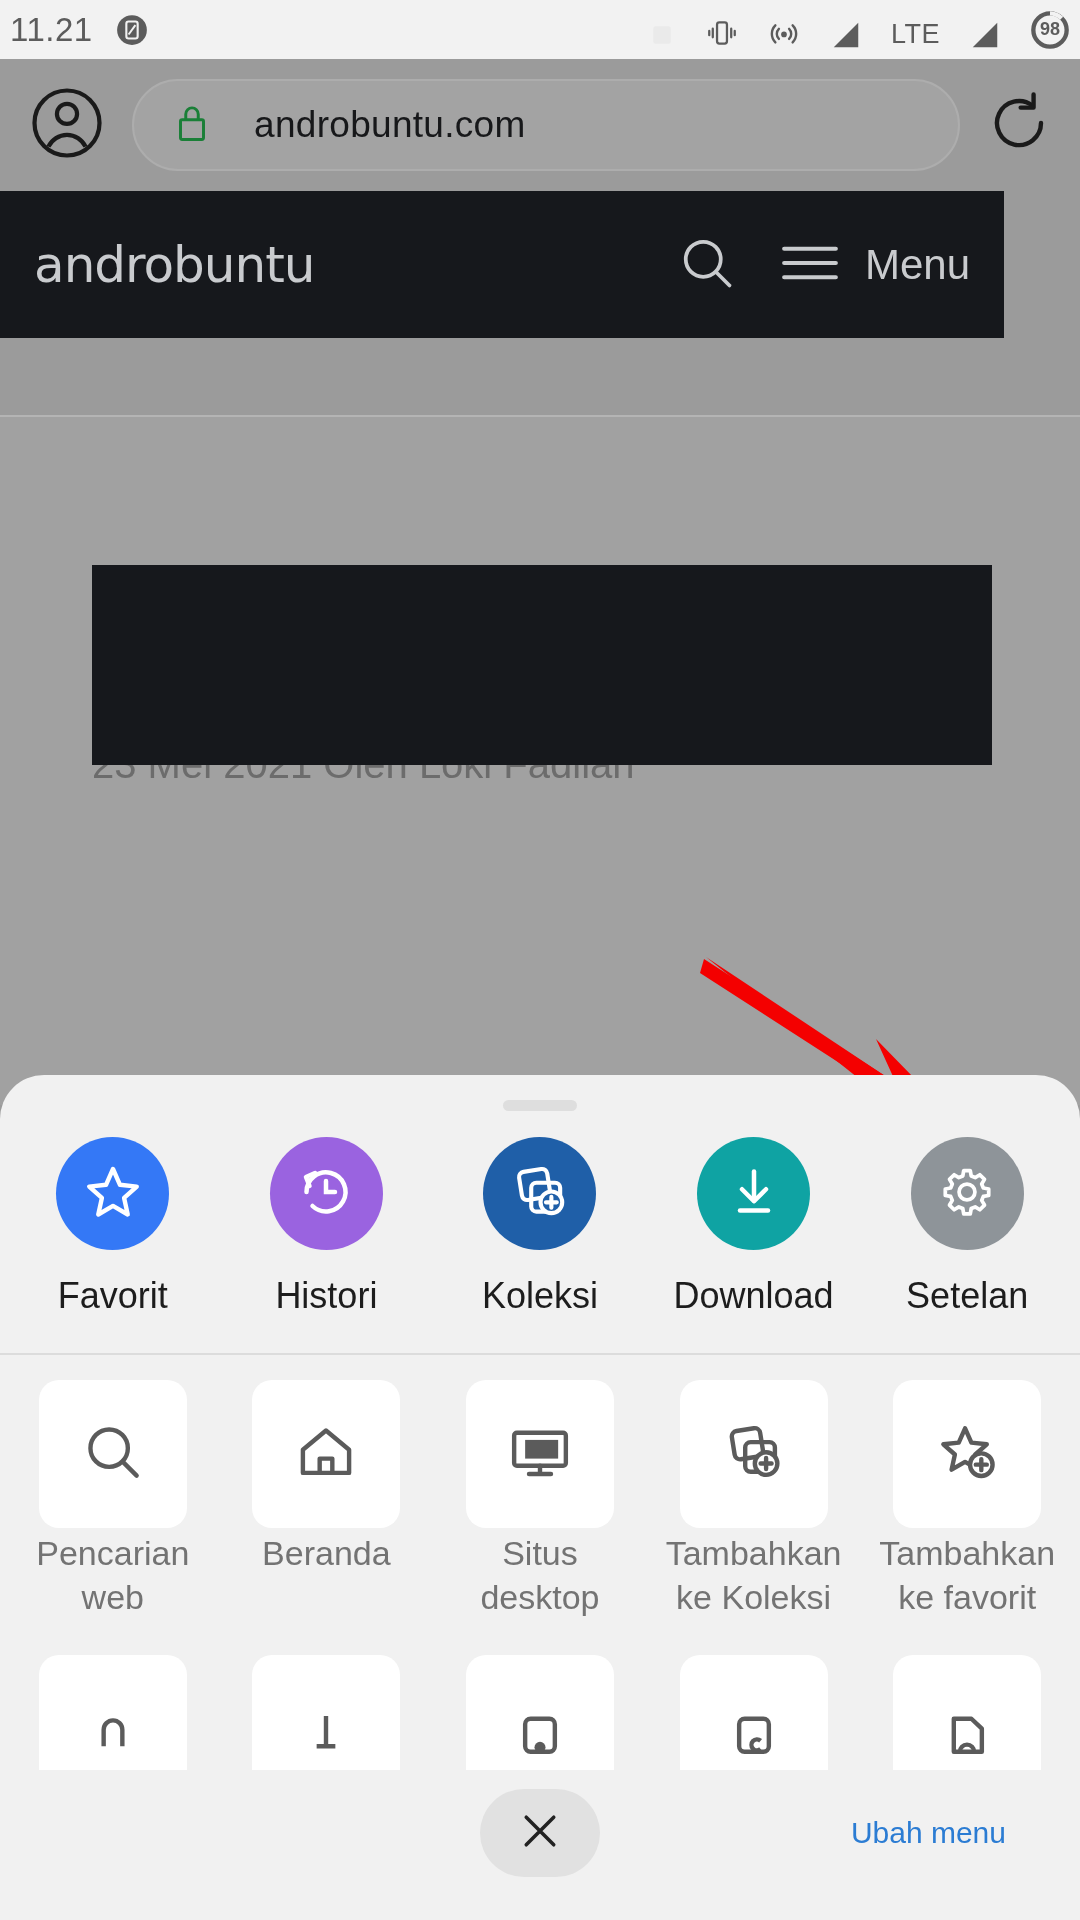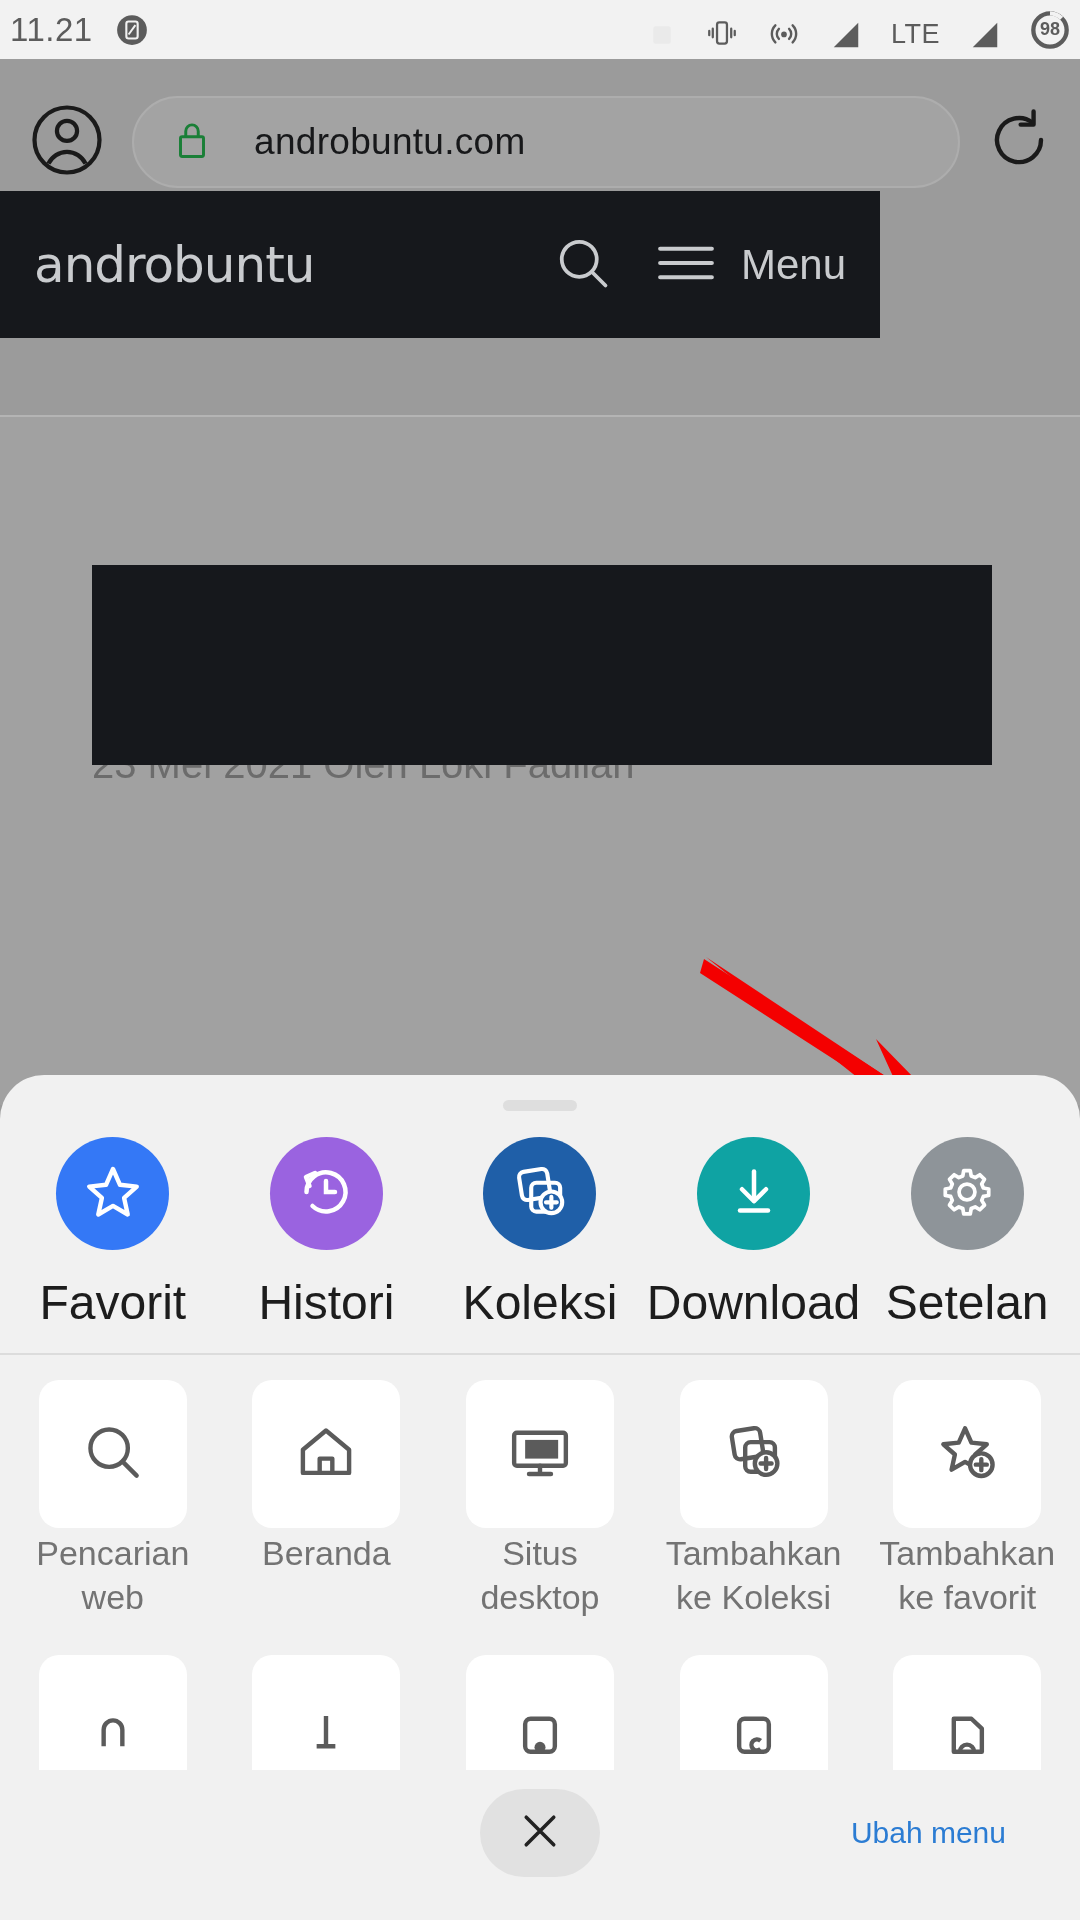--- a/index.html
+++ b/index.html
@@ -19,32 +19,32 @@
   #status-time { font-size: 33px; color: #5c5c5c; letter-spacing: .5px; font-family: "Liberation Sans", sans-serif; }
   #status-left-icons { display: flex; align-items: center; margin-left: 22px; }
   #status-right { margin-left: auto; display: flex; align-items: flex-end; gap: 28px; }
   .sicon { display: block; }
   #lte-text { font-size: 27px; color: #5c5c5c; letter-spacing: .5px; }
   #battery-num { font-size: 18px; color: #5c5c5c; font-weight: bold; }
 
   
   #browser-bar {
     position: absolute; top: 59px; left: 0; width: 1080px; height: 132px;
-    background: #9b9b9b; display: flex; align-items: center; padding: 0 28px; margin-top: 17px;
+    background: #9b9b9b; display: flex; align-items: center; padding: 0 28px;
   }
   #urlbar {
     flex: 1; height: 92px; margin: 0 26px;
     border: 2px solid #adadad; border-radius: 46px;
     background: #a3a3a3; display: flex; align-items: center; padding: 0 38px;
   }
   #url-text { font-size: 37px; color: #17181a; margin-left: 42px; letter-spacing: .3px; }
 
   
   #site-header {
-    position: absolute; top: 191px; left: 0; width: 880px; height: 147px;
+    position: absolute; top: 191px; left: 0; width: 1004px; height: 147px;
     background: #16181c; display: flex; align-items: center; padding: 0 34px;
   }
   #logo {
     font-size: 50px; color: #c9cbce; letter-spacing: -1px;
     font-family: "DejaVu Sans", sans-serif;
   }
   #header-right { margin-left: auto; display: flex; align-items: center; gap: 42px; }
   #menu-label { font-size: 42px; color: #c9cbce; }
   #hamburger-group { display: flex; align-items: center; gap: 24px; }
 
@@ -91,21 +91,21 @@
   #quick-actions {
     position: absolute; top: 62px; left: 0; width: 1080px;
     display: flex; padding: 0 6px;
   }
   .qa-item { flex: 1; display: flex; flex-direction: column; align-items: center; }
   .qa-circle {
     width: 113px; height: 113px; border-radius: 50%;
     display: flex; align-items: center; justify-content: center;
   }
   .qa-label {
-    margin-top: 25px; font-size: 48px; color: #1d1d1d;
+    margin-top: 25px; font-size: 36px; color: #1d1d1d;
     text-align: center; white-space: nowrap;
   }
 
   #sheet-divider {
     position: absolute; top: 278px; left: 0; width: 1080px; height: 2px;
     background: #dcdcdc;
   }
 
   #tile-grid {
     position: absolute; top: 305px; left: 0; width: 1080px; height: 390px;

